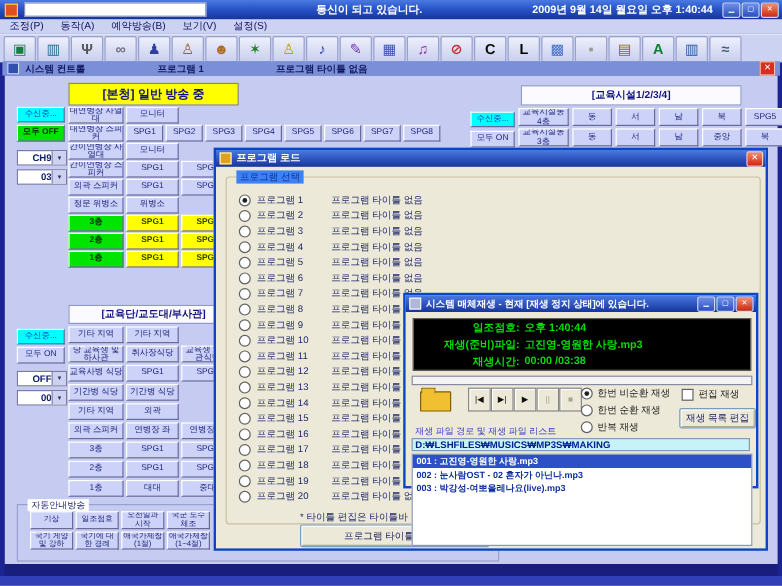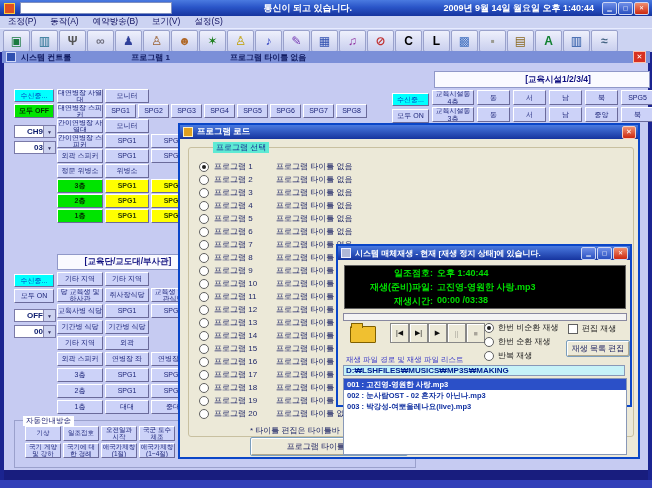--- a/index.html
+++ b/index.html
@@ -75,21 +75,21 @@
   .abtn{width:36px;flex:none;font-size:6.5px;}
   
   .dialog{position:absolute;left:174px;top:60px;width:462px;height:336px;z-index:10;
     background:#ece9d8;border:2px solid #0a46c8;box-sizing:border-box;}
   .dtitle{height:14px;background:linear-gradient(180deg,#4a7ae0,#16349e);display:flex;
     align-items:center;color:#fff;font-size:8.5px;font-weight:bold;}
   .dicon{width:8px;height:8px;background:#e0a020;border:1px solid #fff0c0;margin:0 4px 0 3px;flex:none;}
   .dclose{margin-left:auto;margin-right:2px;width:12px;height:11px;background:linear-gradient(#f09070,#cc2810);
     border:1px solid #f8d0c0;color:#fff;font-size:7px;line-height:10px;text-align:center;border-radius:2px;}
   .groupbox{position:absolute;left:8px;top:22px;width:444px;height:288px;border:1px solid #c8c0a0;border-radius:3px;}
-  .gblabel{position:absolute;left:8px;top:-6px;background:#5eead4;padding:0 3px;font-size:8px;color:#183090;margin-left:16px;}
+  .gblabel{position:absolute;left:8px;top:-6px;background:#3b82f6;padding:0 3px;font-size:8px;color:#183090;}
   .proglist{position:absolute;left:10px;top:12px;display:flex;flex-direction:column;gap:0;}
   .progrow{display:flex;align-items:center;height:13px;font-size:8px;color:#202868;}
   .radio{width:8px;height:8px;border-radius:50%;background:#fff;border:1px solid #606060;
     flex:none;position:relative;}
   .radio.on::after{content:"";position:absolute;left:2px;top:2px;width:4px;height:4px;border-radius:50%;background:#202020;}
   .pglabel{width:62px;margin-left:5px;flex:none;}
   .pgtitle{white-space:nowrap;}
   .dnote{position:absolute;left:70px;top:300px;font-size:8px;color:#202868;white-space:nowrap;}
   .dbtn{position:absolute;background:#ece9d8;border:1px solid #7b9ebd;border-radius:2px;
     box-shadow:inset 1px 1px 0 #fff, inset -1px -1px 0 #b0a890;color:#1c2060;
@@ -232,20 +232,21 @@
   <div class="subheader">
     <span class="shicon"></span>
     <span class="shitem">시스템 컨트롤</span>
     <span class="shitem">프로그램 1</span>
     <span class="shitem">프로그램 타이틀 없음</span>
     <span class="shclose">✕</span>
   </div>
 
   <div class="client">
 
+    <div class="banner">[본청] 일반 방송 중</div>
     <div class="b3 cyanb" style="position:absolute;left:10px;top:26px;width:40px;height:13px;">수신중...</div>
     <div class="b3 greenb" style="position:absolute;left:10px;top:41px;width:40px;height:14px;">모두 OFF</div>
     <div class="combo" style="left:10px;top:62px;width:42px;height:13px;">
       <span class="ctext">CH9</span>
       <span class="arrow">▼</span>
     </div>
     <div class="combo" style="left:10px;top:78px;width:42px;height:13px;">
       <span class="ctext">03</span>
       <span class="arrow">▼</span>
     </div>
@@ -426,21 +427,21 @@
           <div class="autorow">
 
           <span class="b3 abtn">국기 게양 및 강하</span>
             <span class="b3 abtn">국기에 대한 경례</span>
             <span class="b3 abtn">애국가제창 (1절)</span>
             <span class="b3 abtn">애국가제창 (1~4절)</span>
           </div>
         </div>
     </div>
 
-    <div class="hdrbox" style="left:430px;top:8px;width:182px;height:15px;padding-left:32px;">[교육시설1/2/3/4]</div>
+    <div class="hdrbox" style="left:430px;top:8px;width:182px;height:15px;">[교육시설1/2/3/4]</div>
     <div class="b3 cyanb" style="position:absolute;left:388px;top:30px;width:37px;height:13px;">수신중...</div>
     <div class="b3" style="position:absolute;left:388px;top:46px;width:37px;height:14px;">모두 ON</div>
     <div class="rows" style="left:428px;top:27px;gap:2px;">
 
     <div class="frow">
           <span class="b3 rlabel">교육시설동 4층</span>
           <span style="display:flex;gap:3px;">
 
           <span class="b3 rbtn">동</span>
             <span class="b3 rbtn">서</span>

